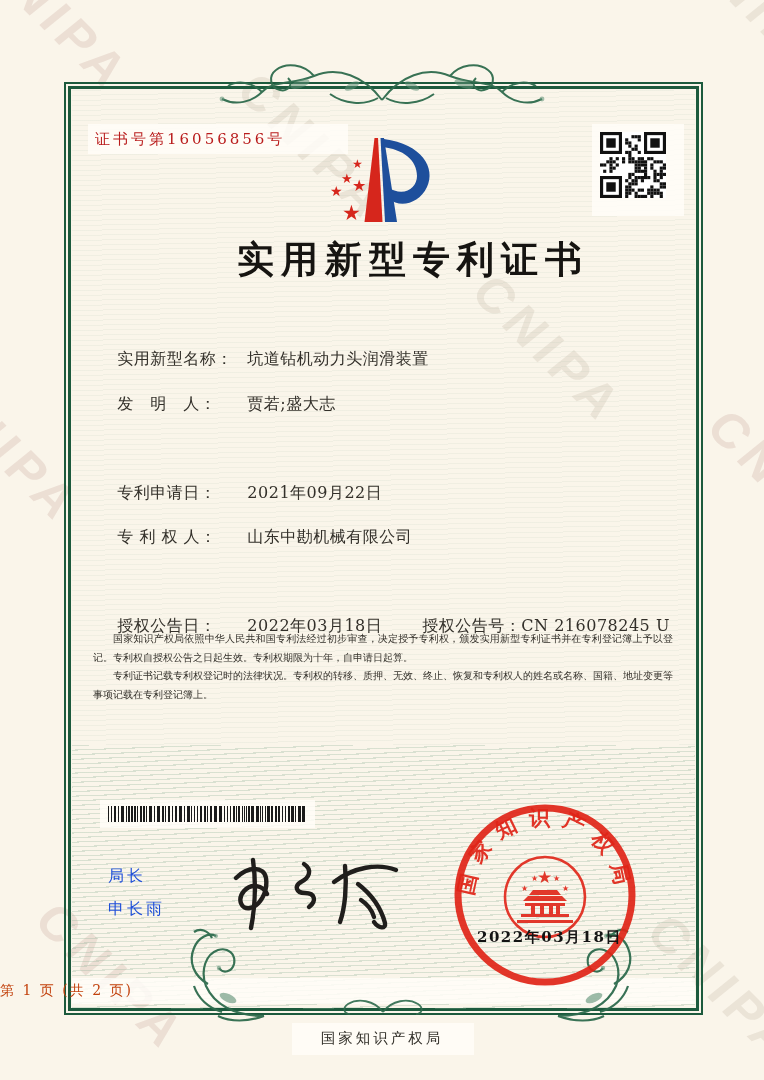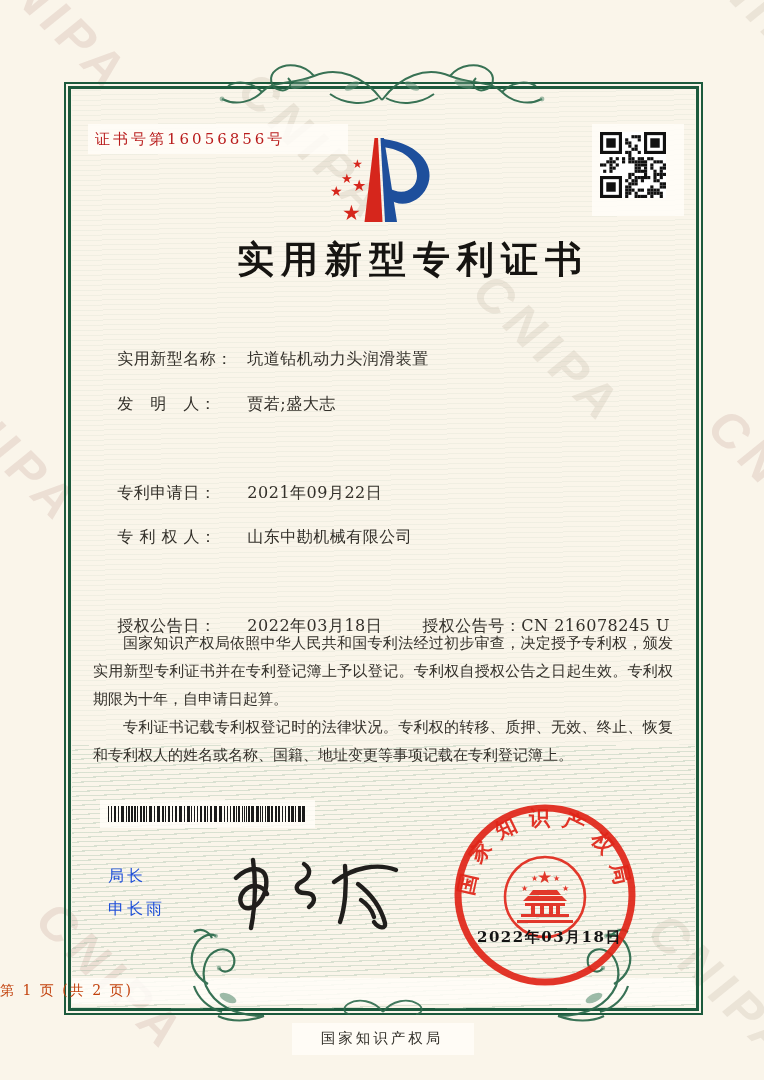--- a/index.html
+++ b/index.html
@@ -70,21 +70,21 @@
   .field{
     position:absolute;left:95px;font-size:16px;color:#33302a;
     white-space:pre;letter-spacing:0.5px;
   }
   .field .lab{display:inline-block;min-width:130px;}
   .grant-no{position:absolute;left:400px;font-size:16px;color:#33302a;white-space:pre;letter-spacing:0.5px;text-align:right;}
 
   
   .body-text{
     position:absolute;left:93px;top:630px;width:580px;
-    font-size:15px;line-height:1.86;text-align:justify;color:#33302a;
+    font-size:10px;line-height:1.86;text-align:justify;color:#33302a;
   }
   .body-text p{margin:0;text-indent:2em;}
 
   
   .barcode{position:absolute;left:108px;top:806px;}
   .signer-title{position:absolute;left:108px;top:866px;font-size:16px;letter-spacing:3px;color:#1d4ed8;}
   .signer-name{position:absolute;left:108px;top:899px;font-size:16px;letter-spacing:3px;color:#1d4ed8;}
   .signature{position:absolute;left:208px;top:838px;}
   .seal{position:absolute;left:450px;top:800px;}
   .seal-date{

